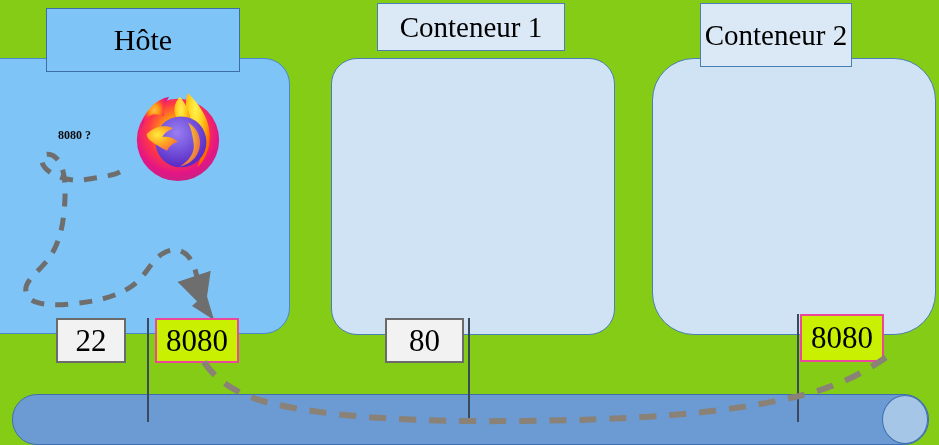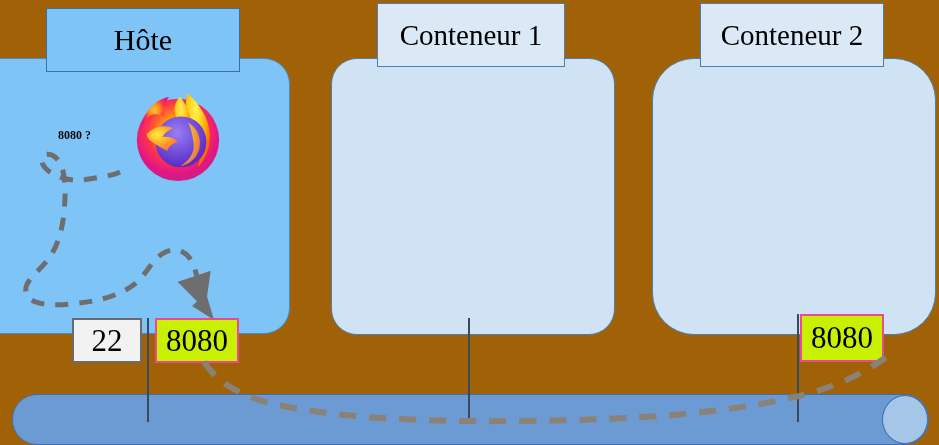--- a/index.html
+++ b/index.html
@@ -4,21 +4,21 @@
 <style>
   html, body {
     margin: 0;
     padding: 0;
     background: #000000;
   }
   #stage {
     position: relative;
     width: 939px;
     height: 445px;
-    background: #a16207;
+    background: #84cc16;
     overflow: hidden;
     font-family: "Liberation Serif", serif;
   }
 
   
   .panel {
     position: absolute;
     box-sizing: border-box;
   }
   #host-panel {
@@ -65,29 +65,29 @@
     width: 194px;
     height: 64px;
     background: #7fc4f7;
     border: 1px solid #3e6ea8;
     font-size: 30px;
   }
   #container1-title {
     left: 377px;
     top: 3px;
     width: 188px;
-    height: 64px;
+    height: 48px;
     background: #dbe9f6;
     border: 1px solid #4a7fb5;
     font-size: 29px;
   }
   #container2-title {
     left: 700px;
     top: 3px;
-    width: 184px;
+    width: 152px;
     height: 64px;
     background: #dbe9f6;
     border: 1px solid #4a7fb5;
     font-size: 29px;
   }
 
   
   .port-box {
     position: absolute;
     box-sizing: border-box;
@@ -100,21 +100,21 @@
     z-index: 8;
   }
   .port-box.plain {
     background: #f2f2f2;
     border: 2px solid #6b6b6b;
   }
   .port-box.highlight {
     background: #c8f000;
     border: 2px solid #ec4899;
   }
-  #port-22   { left: 72px;  top: 318px; width: 70px;  height: 45px; }
+  #port-22   { left: 56px;  top: 318px; width: 70px;  height: 45px; }
   #port-8080-host { left: 155px; top: 318px; width: 84px; height: 45px; }
   #port-80   { left: 385px; top: 318px; width: 79px;  height: 45px; }
   #port-8080-c2   { left: 800px; top: 314px; width: 84px; height: 48px; }
 
   
   .connector {
     position: absolute;
     width: 2px;
     background: #3a4a5c;
     z-index: 6;
@@ -272,15 +272,16 @@
   <svg class="svg-layer" id="bar-flow-layer">
     <path d="M204 362
              C 216 380, 236 394, 266 402
              C 330 418, 420 422, 520 421
              C 630 420, 720 414, 790 398
              C 836 388, 862 374, 888 356" fill="none" stroke="#8a8177" stroke-width="6" stroke-dasharray="17 13" stroke-linecap="butt"></path>
   </svg>
 
   <div class="port-box plain" id="port-22">22</div>
   <div class="port-box highlight" id="port-8080-host">8080</div>
+  <div class="port-box plain" id="port-80">80</div>
   <div class="port-box highlight" id="port-8080-c2">8080</div>
 
 </div>
 
 </body></html>

